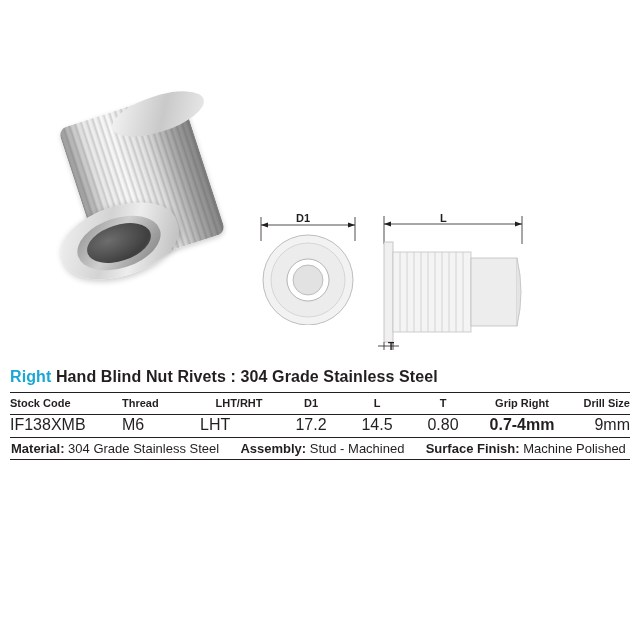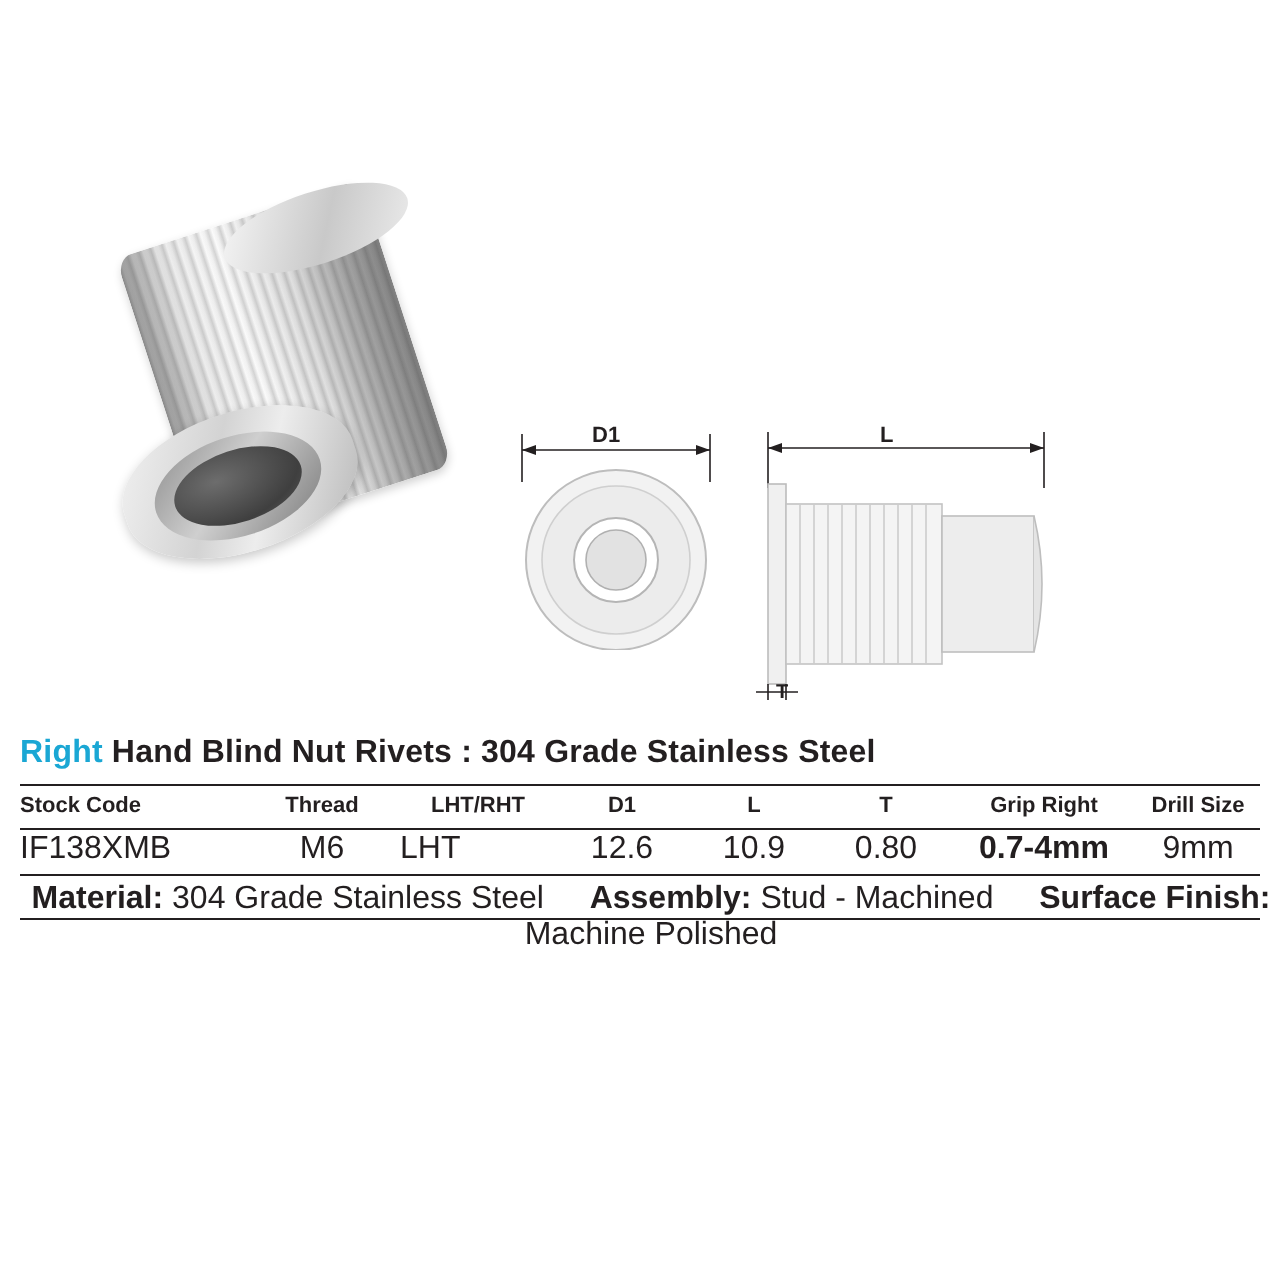--- a/index.html
+++ b/index.html
@@ -161,36 +161,35 @@
     white-space: nowrap;
   }
   table.spec th {
     font-weight: bold;
     font-size: 11px;
   }
   table.spec td {
     font-size: 16px;
   }
   .col-stock   { width: 112px; text-align: left; padding-left: 2px; }
-  .col-thread  { width: 78px;  text-align: center; }
+  .col-thread  { width: 78px;  text-align: left; }
   .col-lht     { width: 78px;  }
   .col-d1      { width: 66px;  text-align: center; }
   .col-l       { width: 66px;  text-align: center; }
   .col-t       { width: 66px;  text-align: center; }
   .col-grip    { width: 92px;  text-align: center; font-weight: bold; }
-  .col-drill   { width: 62px;  text-align: center; margin-left: 40px; }
+  .col-drill   { width: 62px;  text-align: right; margin-left: 40px; }
 
   
   .footer {
     position: absolute;
     left: 11px;
     top: 441px;
-    font-size: 16px;
+    font-size: 13px;
     color: #231f20;
-    text-align: center;
   }
   .footer .k { font-weight: bold; }
   .footer .v { font-weight: normal; }
   .footer .gap { display: inline-block; width: 14px; }
 </style>
 </head>
 <body>
 
 <div class="page">
 
@@ -277,22 +276,22 @@
         <th class="col-t">T</th>
         <th class="col-grip">Grip Right</th>
         <th class="col-drill">Drill Size</th>
       </tr>
     </thead>
     <tbody>
       <tr>
         <td class="col-stock">IF138XMB</td>
         <td class="col-thread">M6</td>
         <td class="col-lht">LHT</td>
-        <td class="col-d1">12.6</td>
-        <td class="col-l">10.9</td>
+        <td class="col-d1">17.2</td>
+        <td class="col-l">14.5</td>
         <td class="col-t">0.80</td>
         <td class="col-grip">0.7-4mm</td>
         <td class="col-drill">9mm</td>
       </tr>
     </tbody>
   </table>
 
   <div class="footer">
     <span class="k">Material:</span>
     <span class="v">304 Grade Stainless Steel</span>

